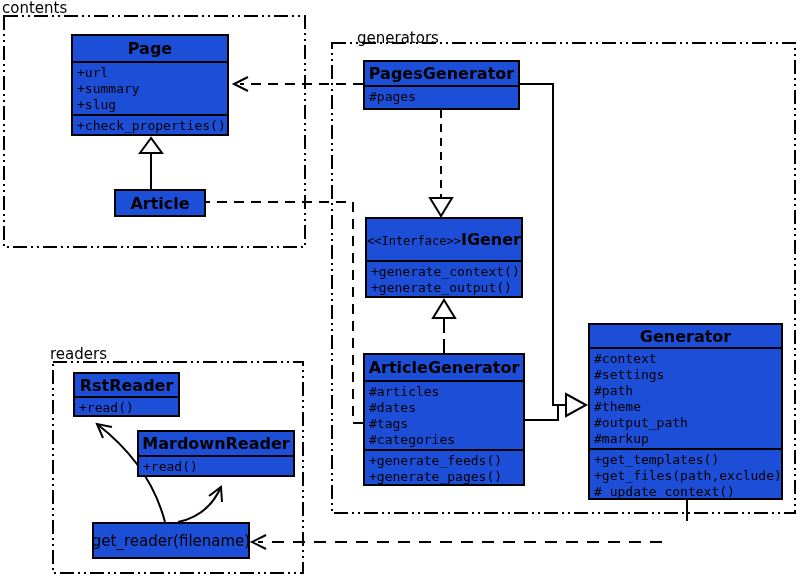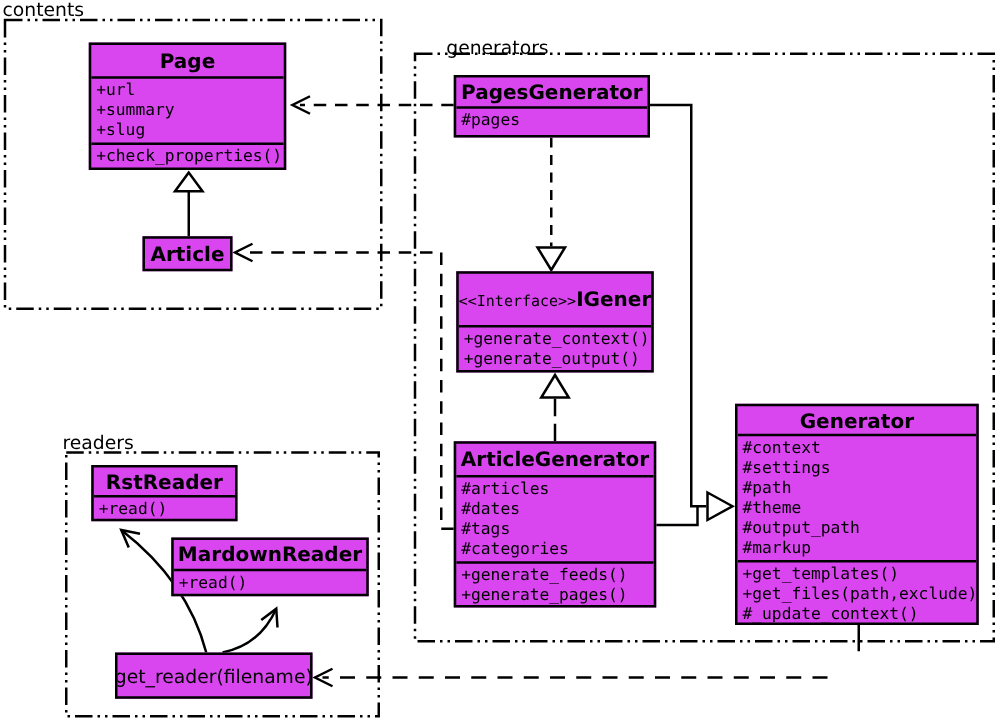--- a/index.html
+++ b/index.html
@@ -13,21 +13,21 @@
   }
   #wires{position:absolute;left:0;top:0;width:803px;height:579px;}
   .pkg-label{
     position:absolute;
     font-size:15px;
     line-height:17px;
     background:transparent;
   }
   .uml-class{
     position:absolute;
-    background:#d946ef;
+    background:#1d4ed8;
     border:2px solid #000;
     box-sizing:border-box;
     display:flex;
     flex-direction:column;
     overflow:hidden;
   }
   .uml-title{
     font-weight:bold;
     font-size:16px;
     text-align:center;
@@ -128,21 +128,21 @@
     <div class="uml-comp grow">
       <div class="uml-line">+url</div>
       <div class="uml-line">+summary</div>
       <div class="uml-line">+slug</div>
     </div>
     <div class="uml-comp">
       <div class="uml-line">+check_properties()</div>
     </div>
   </div>
 
-  <div class="uml-class" style="left:114px;top:189px;width:72px;height:28px;justify-content:flex-end;">
+  <div class="uml-class" style="left:114px;top:189px;width:92px;height:28px;justify-content:flex-end;">
     <div class="uml-title" style="height:24px;">Article</div>
   </div>
 
   <div class="uml-class" style="left:363px;top:60px;width:157px;height:50px;">
     <div class="uml-title" style="height:23px;">PagesGenerator</div>
     <div class="uml-comp grow">
       <div class="uml-line">#pages</div>
     </div>
   </div>
 
@@ -181,21 +181,21 @@
       <div class="uml-line">#output_path</div>
       <div class="uml-line">#markup</div>
     </div>
     <div class="uml-comp">
       <div class="uml-line">+get_templates()</div>
       <div class="uml-line">+get_files(path,exclude)</div>
       <div class="uml-line">#_update_context()</div>
     </div>
   </div>
 
-  <div class="uml-class" style="left:73px;top:372px;width:117px;height:45px;">
+  <div class="uml-class" style="left:73px;top:372px;width:107px;height:45px;">
     <div class="uml-title" style="height:22px;">RstReader</div>
     <div class="uml-comp grow">
       <div class="uml-line">+read()</div>
     </div>
   </div>
 
   <div class="uml-class" style="left:137px;top:430px;width:158px;height:47px;">
     <div class="uml-title" style="height:23px;">MardownReader</div>
     <div class="uml-comp grow">
       <div class="uml-line">+read()</div>

